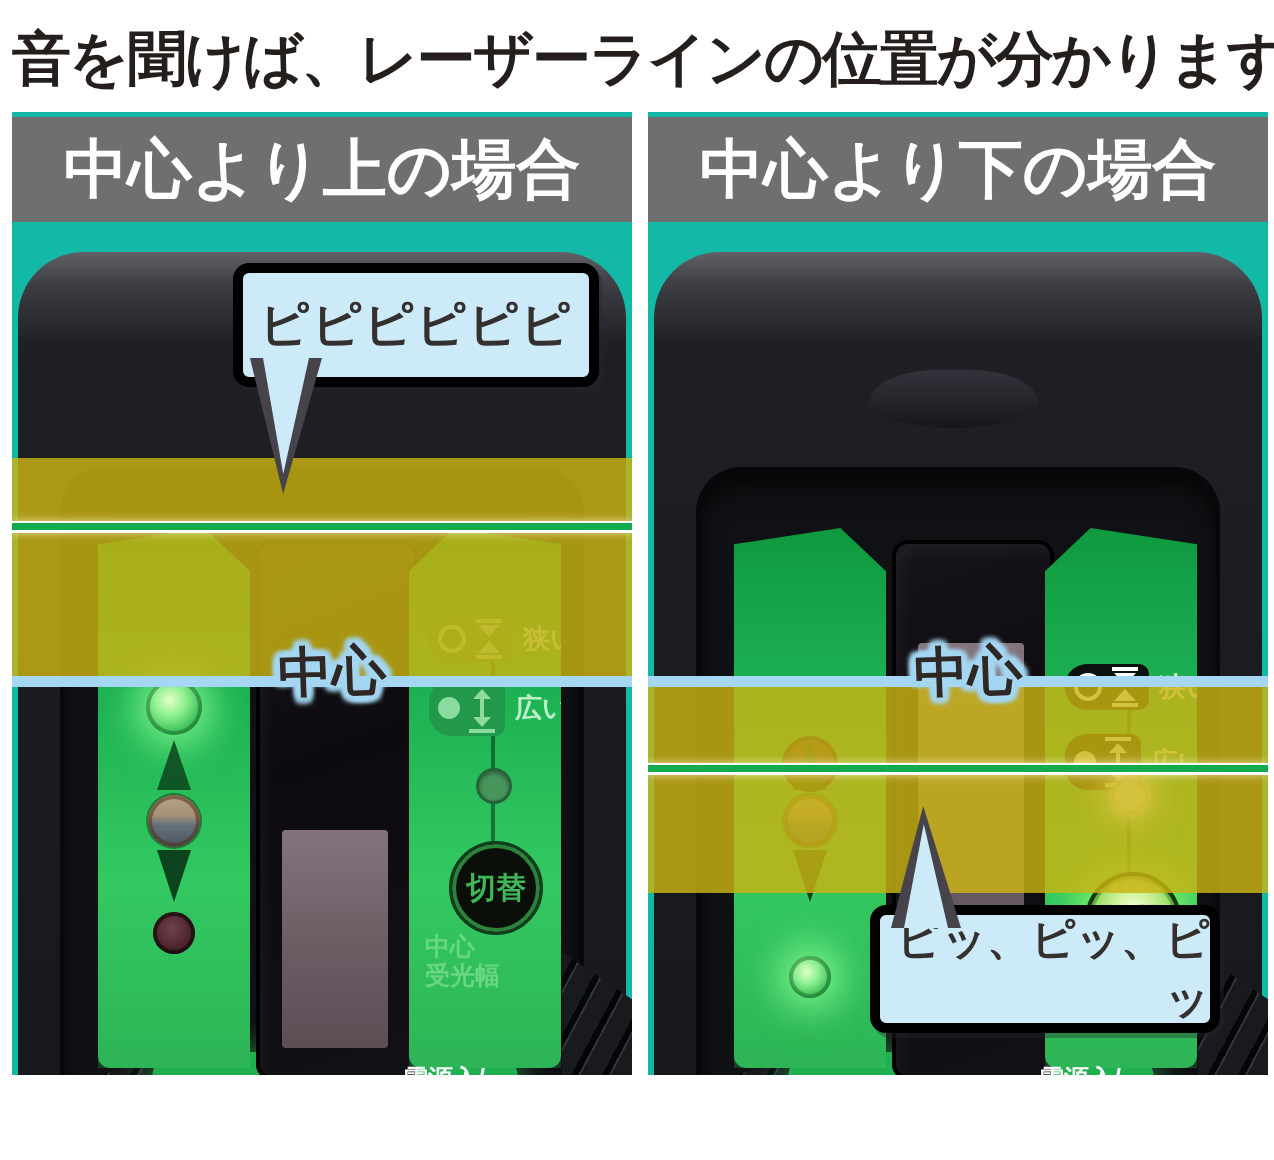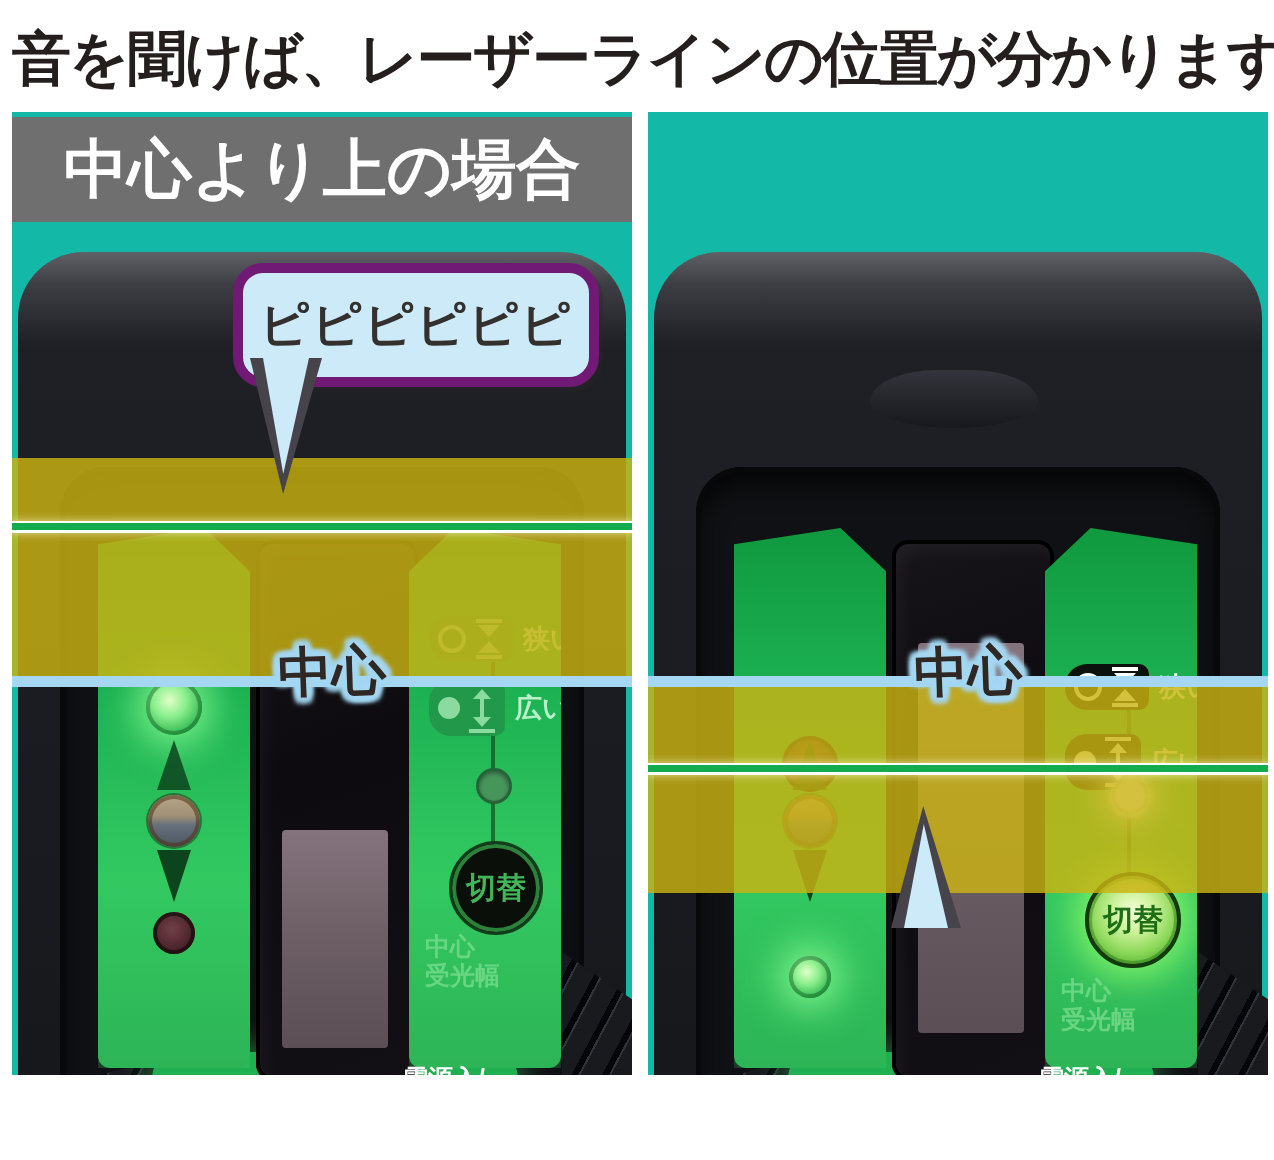--- a/index.html
+++ b/index.html
@@ -105,21 +105,21 @@
         box-shadow:0 0 10px rgba(255,255,210,.7);}
   .above .laser-line{top:409px;} .below .laser-line{top:651px;}
   .center-line{position:absolute;left:0;right:0;top:564px;height:11px;background:#a5d7f2;z-index:22;}
   .center-label{position:absolute;left:252px;top:524px;width:136px;z-index:23;text-align:center;
         font-size:54px;font-weight:bold;color:#2e2723;transform:rotate(-2deg);
         text-shadow:0 0 7px #a5d7f2,0 0 7px #a5d7f2,3px 3px 5px #a5d7f2,-3px 3px 5px #a5d7f2,3px -3px 5px #a5d7f2,
         -3px -3px 5px #a5d7f2,6px 0 5px #a5d7f2,-6px 0 5px #a5d7f2,0 6px 5px #a5d7f2,0 -6px 5px #a5d7f2,
         5px 5px 5px #a5d7f2,-5px -5px 5px #a5d7f2,5px -5px 5px #a5d7f2,-5px 5px 5px #a5d7f2;}
 
   
-  .bubble{position:absolute;z-index:40;background:#cdeaf9;border:10px solid #701a75;border-radius:30px;
+  .bubble{position:absolute;z-index:40;background:#cdeaf9;border:10px solid #000000;border-radius:16px;
         display:flex;align-items:center;justify-content:center;font-weight:bold;color:#33302e;
         box-shadow:4px 5px 0 rgba(40,40,40,.35);text-align:right;}
   .above .bubble{left:221px;top:151px;width:346px;height:104px;font-size:49px;letter-spacing:2px;}
   .below .bubble{left:222px;top:793px;width:330px;height:108px;font-size:44px;}
   .tail{position:absolute;z-index:41;}
   .tail .t-outer{position:absolute;inset:0;background:#46434a;}
   .tail .t-inner{position:absolute;background:#cdeaf9;}
   .tail-down{left:238px;top:246px;width:72px;height:136px;}
   .tail-down .t-outer{clip-path:polygon(0 0,100% 0,46% 100%);}
   .tail-down .t-inner{left:13px;top:0;width:46px;height:116px;clip-path:polygon(0 0,100% 0,44% 100%);}
@@ -203,20 +203,21 @@
 
     <div class="bubble">ピピピピピピ</div>
     <div class="tail tail-down">
         <span class="t-outer"></span>
         <span class="t-inner"></span>
       </div>
 
   </section>
 
   <section class="panel below">
+    <div class="phead">中心より下の場合</div>
     <div class="body">
       <div class="clamp"></div>
       <div class="face"></div>
       <div class="ribs ribs-l"></div>
       <div class="ribs ribs-r"></div>
       <div class="bottom-green"></div>
 
       <div class="strip strip-l">
         <div class="led led-top drk-r"></div>
         <div class="arrow arrow-up"></div>
@@ -269,20 +270,21 @@
 
       </div>
 
     </div>
 
     <div class="yellow-band"></div>
     <div class="laser-line"></div>
     <div class="center-line"></div>
     <div class="center-label">中心</div>
 
+    <div class="bubble">ピッ、ピッ、ピッ</div>
 
     <div class="tail tail-up">
         <span class="t-outer"></span>
         <span class="t-inner"></span>
       </div>
   </section>
 
 </div>
 
 </body></html>

